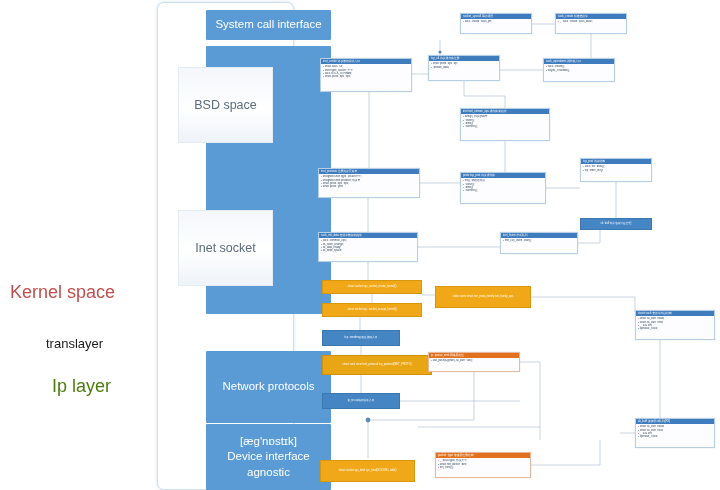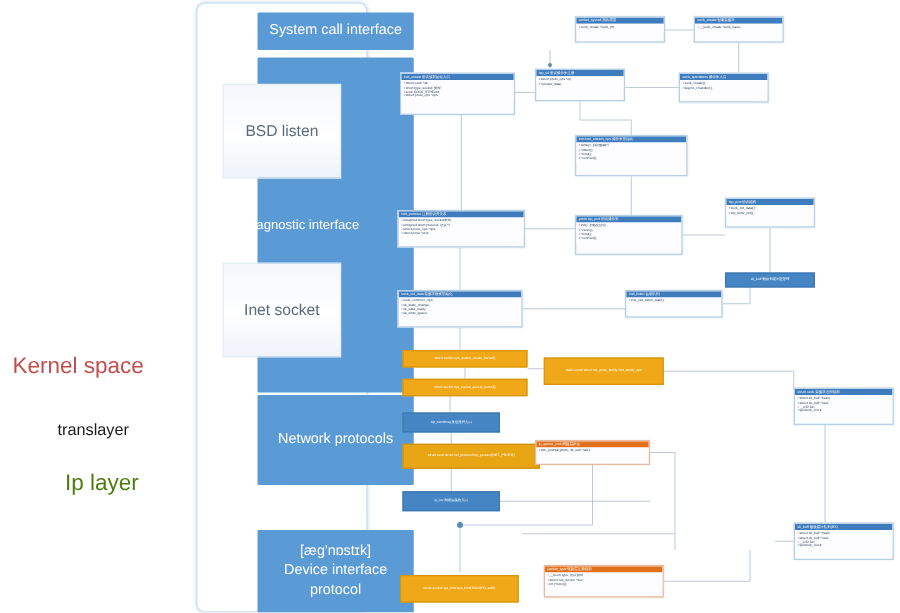--- a/index.html
+++ b/index.html
@@ -55,21 +55,21 @@
   .inner-white{
     position:absolute;left:178px;width:95px;height:76px;
     background:linear-gradient(180deg,#f4f7fb 0%,#ffffff 55%,#eef3f9 100%);
     border:1px solid #e3ebf3;
     display:flex;align-items:center;justify-content:center;
     color:#5a6b7d;font-size:12.5px;
     box-sizing:border-box;
   }
   #inner-bsd{top:67px;}
   #inner-inet{top:210px;}
-  #box-network{top:313px;height:72px;}
+  #box-network{top:348px;height:72px;}
   #box-device{top:421px;height:66px;flex-direction:column;justify-content:center;}
 
   
   #flow{position:absolute;left:300px;top:0;width:420px;height:490px;}
   #flow svg{position:absolute;left:0;top:0;width:420px;height:490px;}
 
   .node{
     position:absolute;
     box-sizing:border-box;
     font-size:2.7px;
@@ -126,27 +126,26 @@
   <div id="stack-panel">
     <div class="stack-box" id="box-syscall">System call interface</div>
 
     <div class="stack-box" id="box-agnostic"></div>
 
     <div class="stack-box" id="box-network">Network protocols</div>
 
     <div class="stack-box" id="box-device">
       <span>[æg'nɒstɪk]</span>
       <span>Device interface</span>
-      <span>protocol</span>
+      <span>agnostic</span>
     </div>
   </div>
 
-  <div id="agnostic-label">Protocol agnostic interface</div>
-
-  <div class="inner-white" id="inner-bsd">BSD listen</div>
+
+  <div class="inner-white" id="inner-bsd">BSD space</div>
   <div class="inner-white" id="inner-inet">Inet socket</div>
 
   <div id="flow">
     <svg viewBox="0 0 420 490">
       <g stroke="#b3c2d1" stroke-width="0.7" fill="none">
         <path d="M232 24 L255 24"></path>
         <path d="M140 40 L140 55"></path>
         <path d="M112 74 L128 74"></path>
         <path d="M200 70 L243 70"></path>
         <path d="M164 81 L164 96 L205 96 L205 108"></path>

